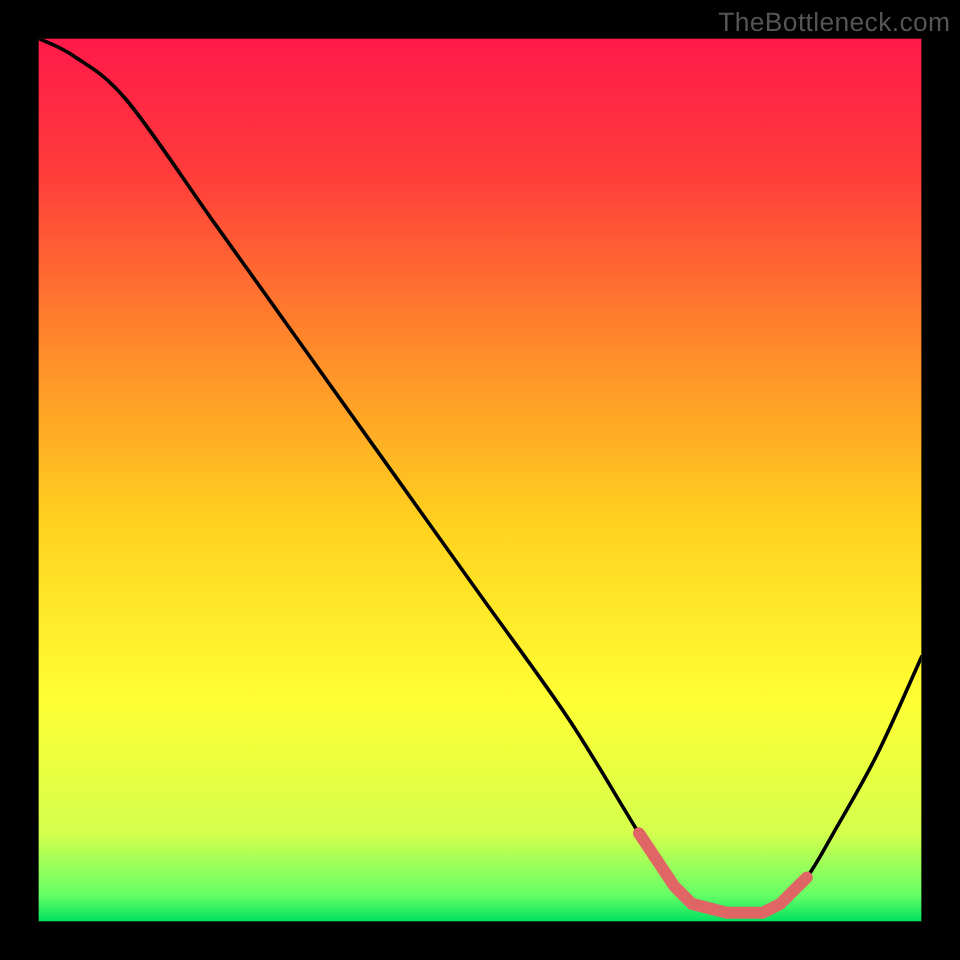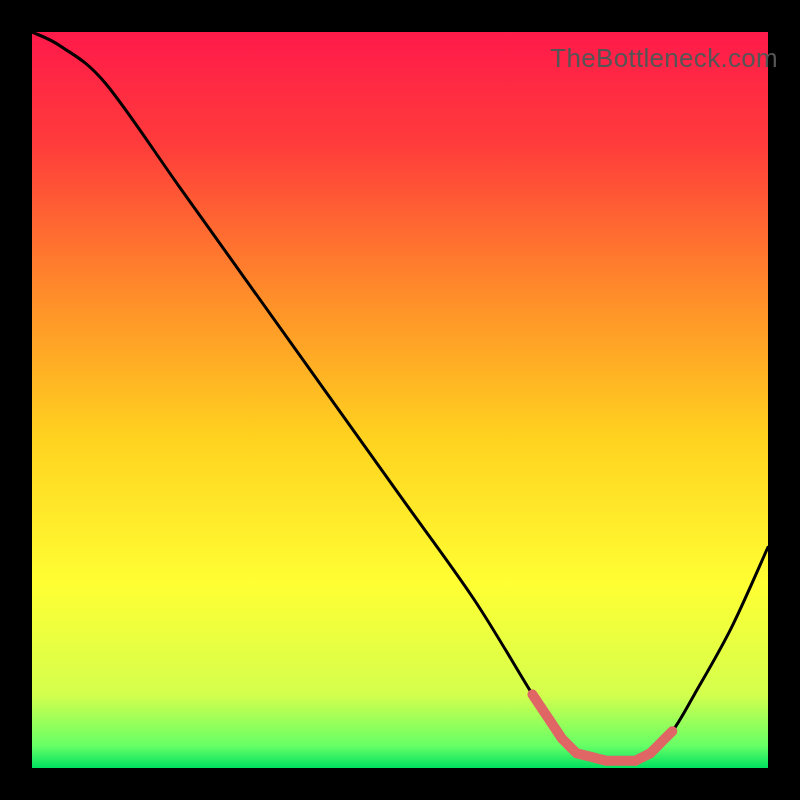--- a/index.html
+++ b/index.html
@@ -7,27 +7,26 @@
     width: 800px;
     height: 800px;
     background: #000;
     position: relative;
     font-family: Arial, Helvetica, sans-serif;
     overflow: hidden;
   }
   .watermark {
     position: absolute;
     top: 6px;
-    right: 22px;
+    right: 8px;
     color: #555;
-    font-size: 26px;
+    font-size: 22px;
     font-weight: 400;
     letter-spacing: 0.3px;
     z-index: 10;
-    margin-top: 37px;
   }
   .plot {
     position: absolute;
     left: 32px;
     top: 32px;
     width: 736px;
     height: 736px;
   }
   .plot svg {
     display: block;

